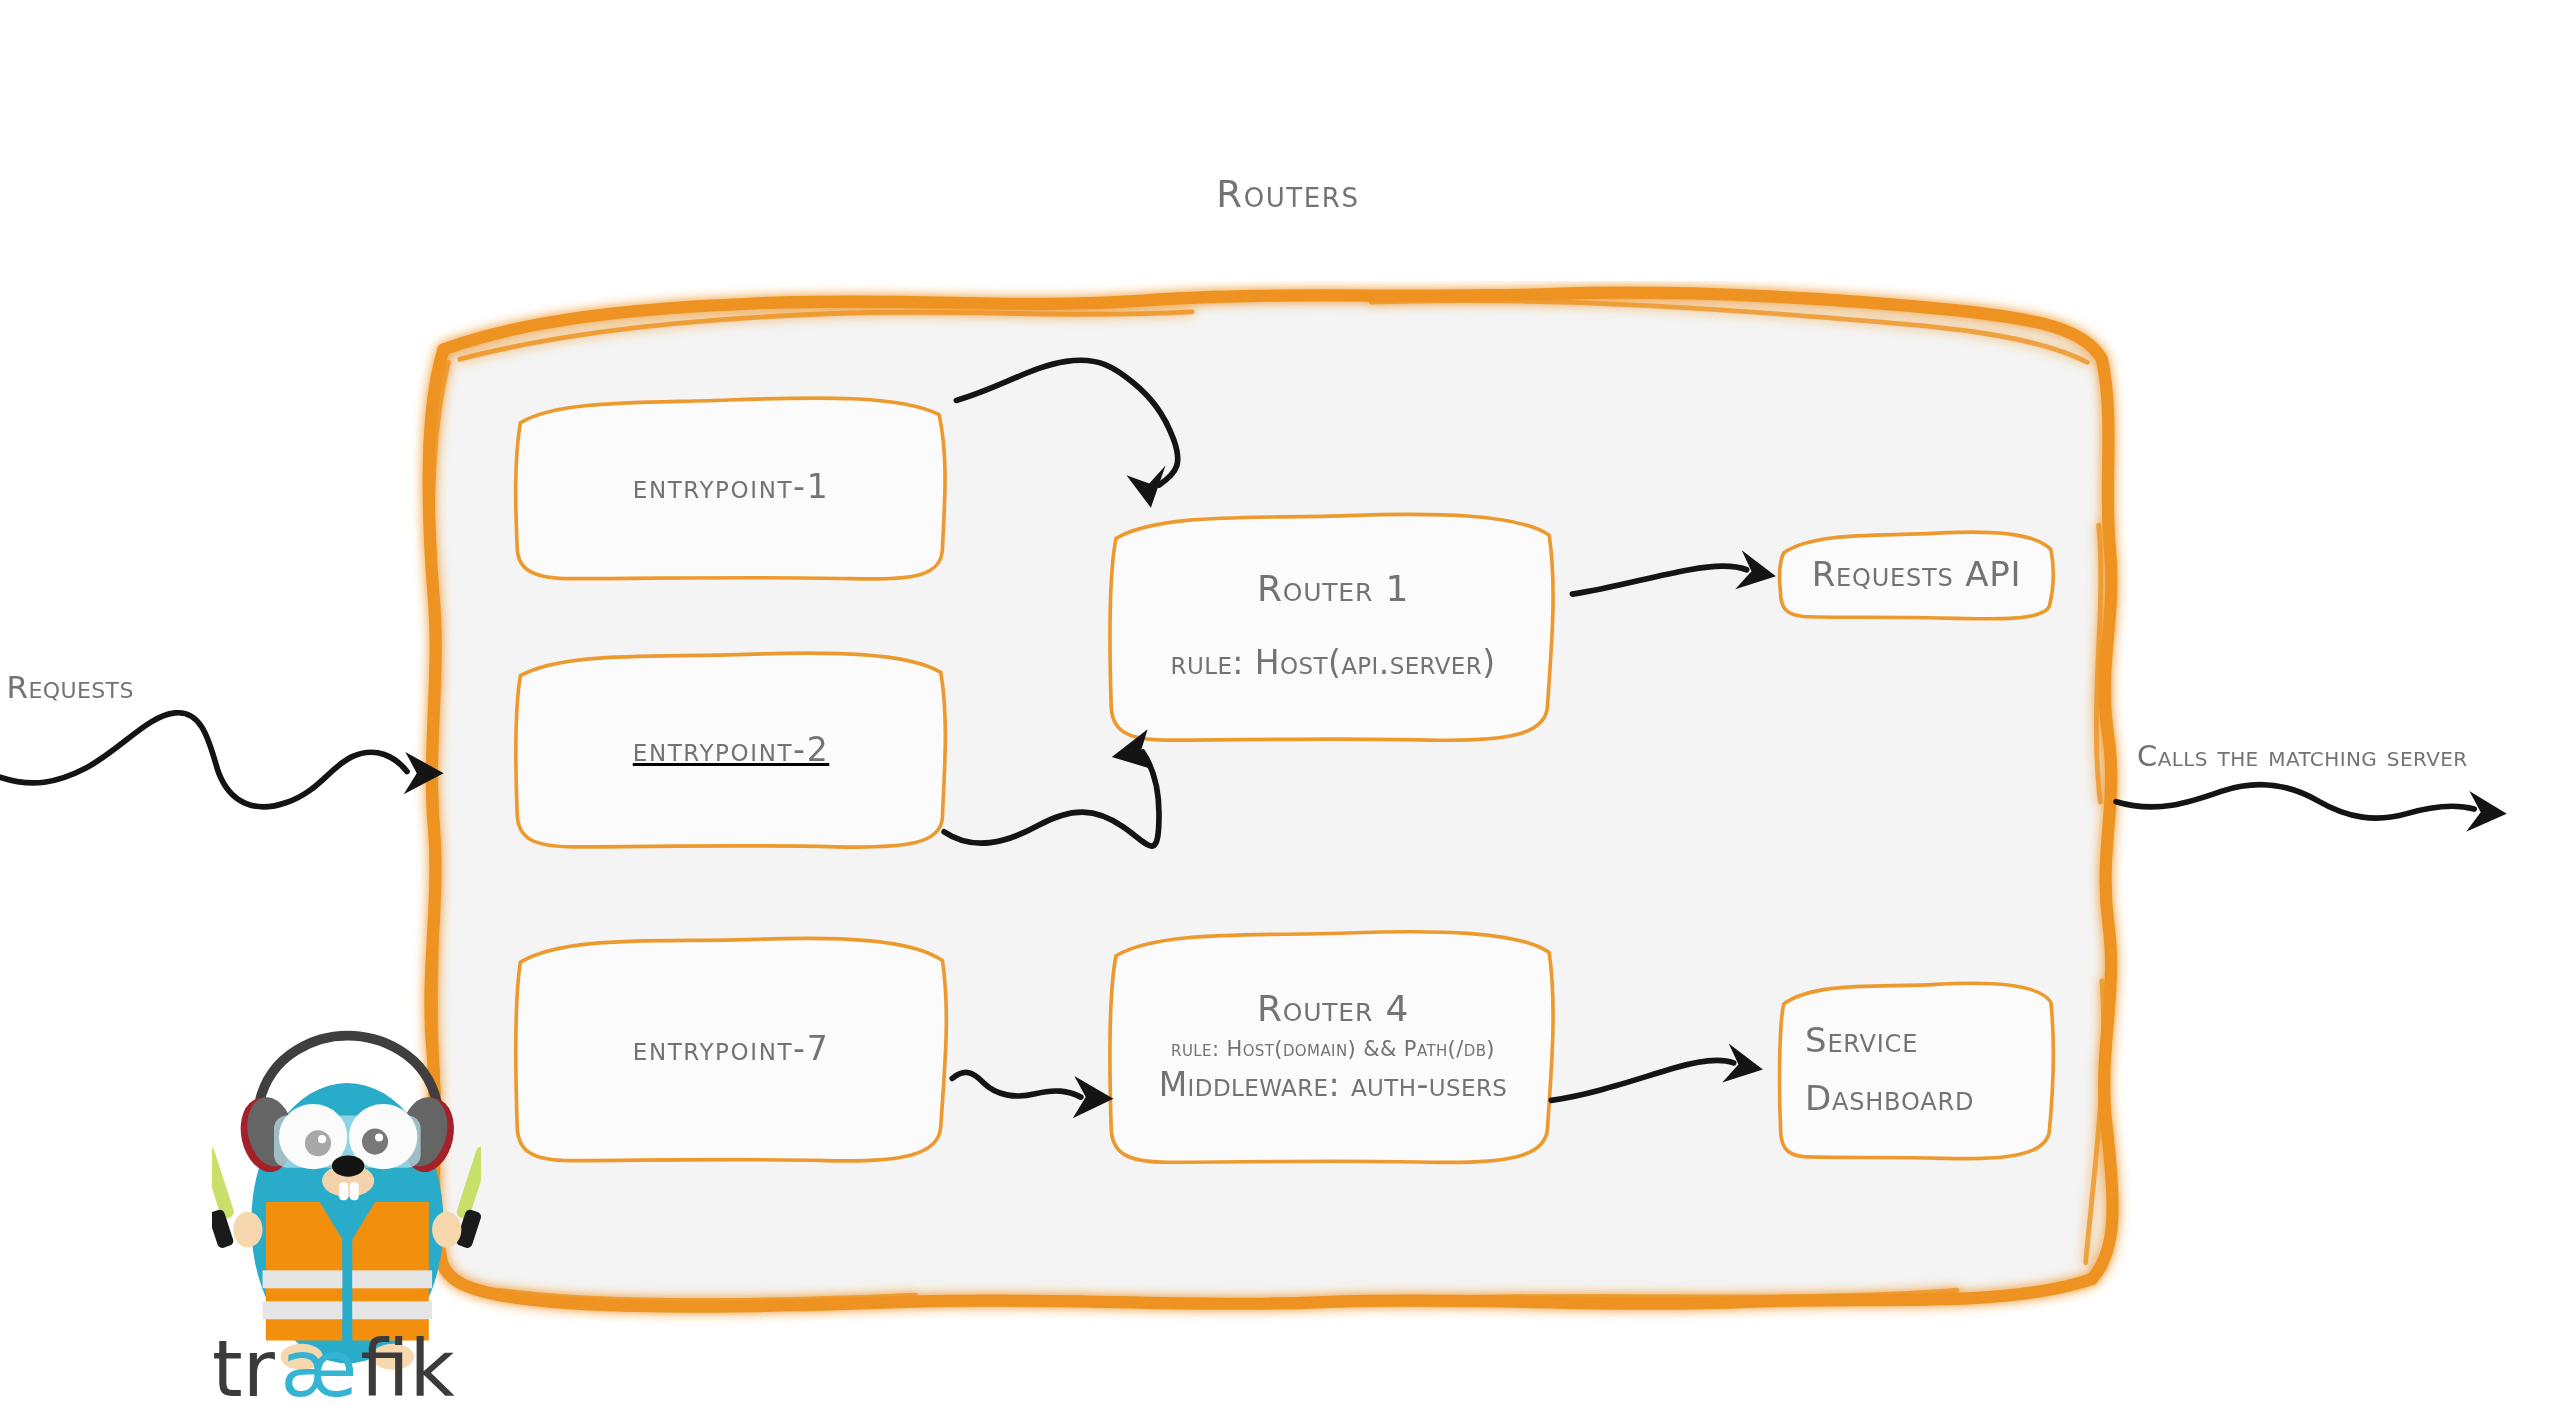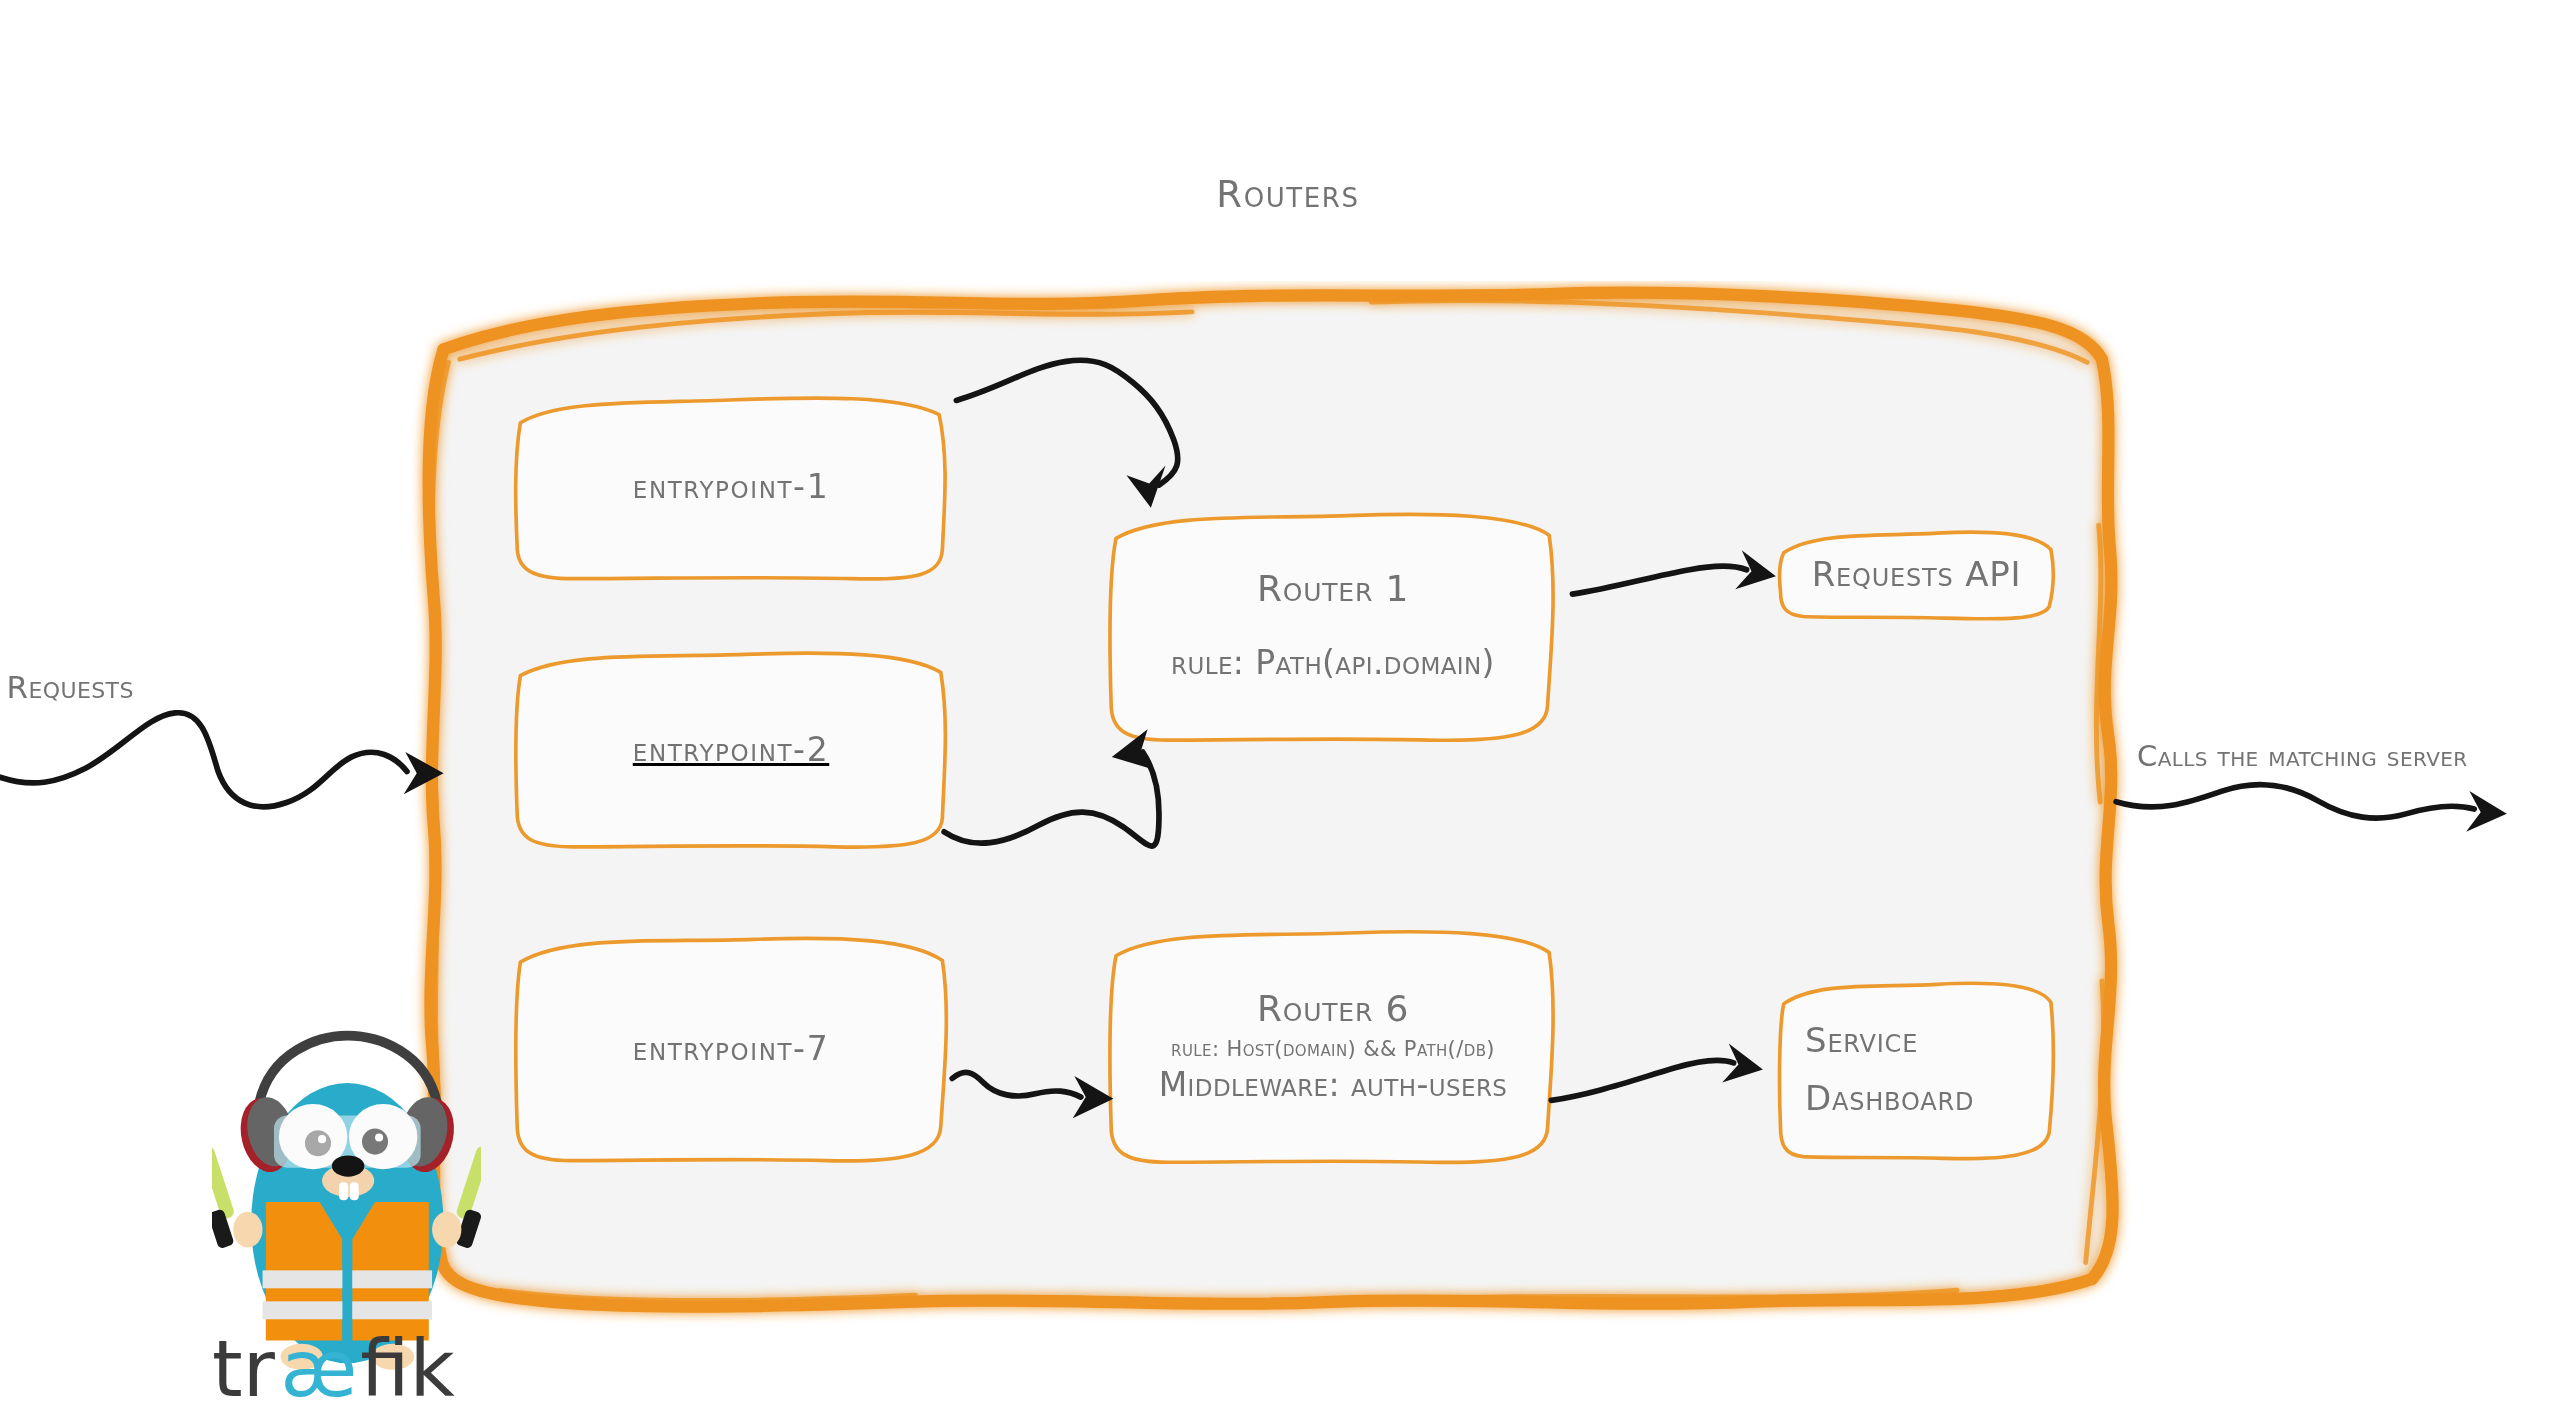--- a/index.html
+++ b/index.html
@@ -198,35 +198,35 @@
   <div class="nodebox">
     <svg viewBox="0 0 565 305" preserveAspectRatio="none" xmlns="http://www.w3.org/2000/svg">
       <path d="M16,46 C70,14 190,22 300,18 C410,14 510,16 548,42
                C558,110 550,186 546,252 C544,288 496,296 400,294
                C290,291 170,294 80,294 C28,294 10,282 10,250
                C8,186 6,96 16,46 Z" fill="#FBFBFB" stroke="#EC9A2E" stroke-width="4.5" stroke-linejoin="round"></path>
     </svg>
   </div>
   <div class="labels">
     <div class="hand router-title">Router 1</div>
-    <div class="hand router-rule">rule: Path(api.domain)</div>
+    <div class="hand router-rule">rule: Host(api.server)</div>
   </div>
 </div>
 
 <div class="node" id="router-2">
   <div class="nodebox">
     <svg viewBox="0 0 565 310" preserveAspectRatio="none" xmlns="http://www.w3.org/2000/svg">
       <path d="M16,44 C70,12 190,20 300,16 C410,12 512,14 548,40
                C558,110 550,190 546,256 C544,292 496,300 400,298
                C290,295 170,298 80,298 C28,298 10,286 10,254
                C8,190 6,94 16,44 Z" fill="#FBFBFB" stroke="#EC9A2E" stroke-width="4.5" stroke-linejoin="round"></path>
     </svg>
   </div>
   <div class="labels">
-    <div class="hand router-title">Router 6</div>
+    <div class="hand router-title">Router 4</div>
     <div class="hand router-rule">rule: Host(domain) &amp;&amp; Path(/db)</div>
     <div class="hand router-mw">Middleware: auth-users</div>
   </div>
 </div>
 
 <div class="node" id="svc-api">
   <div class="nodebox">
     <svg viewBox="0 0 350 120" preserveAspectRatio="none" xmlns="http://www.w3.org/2000/svg">
       <path d="M12,34 C50,8 130,14 200,10 C270,6 322,10 340,30
                C346,60 342,84 338,100 C330,116 280,116 210,114

